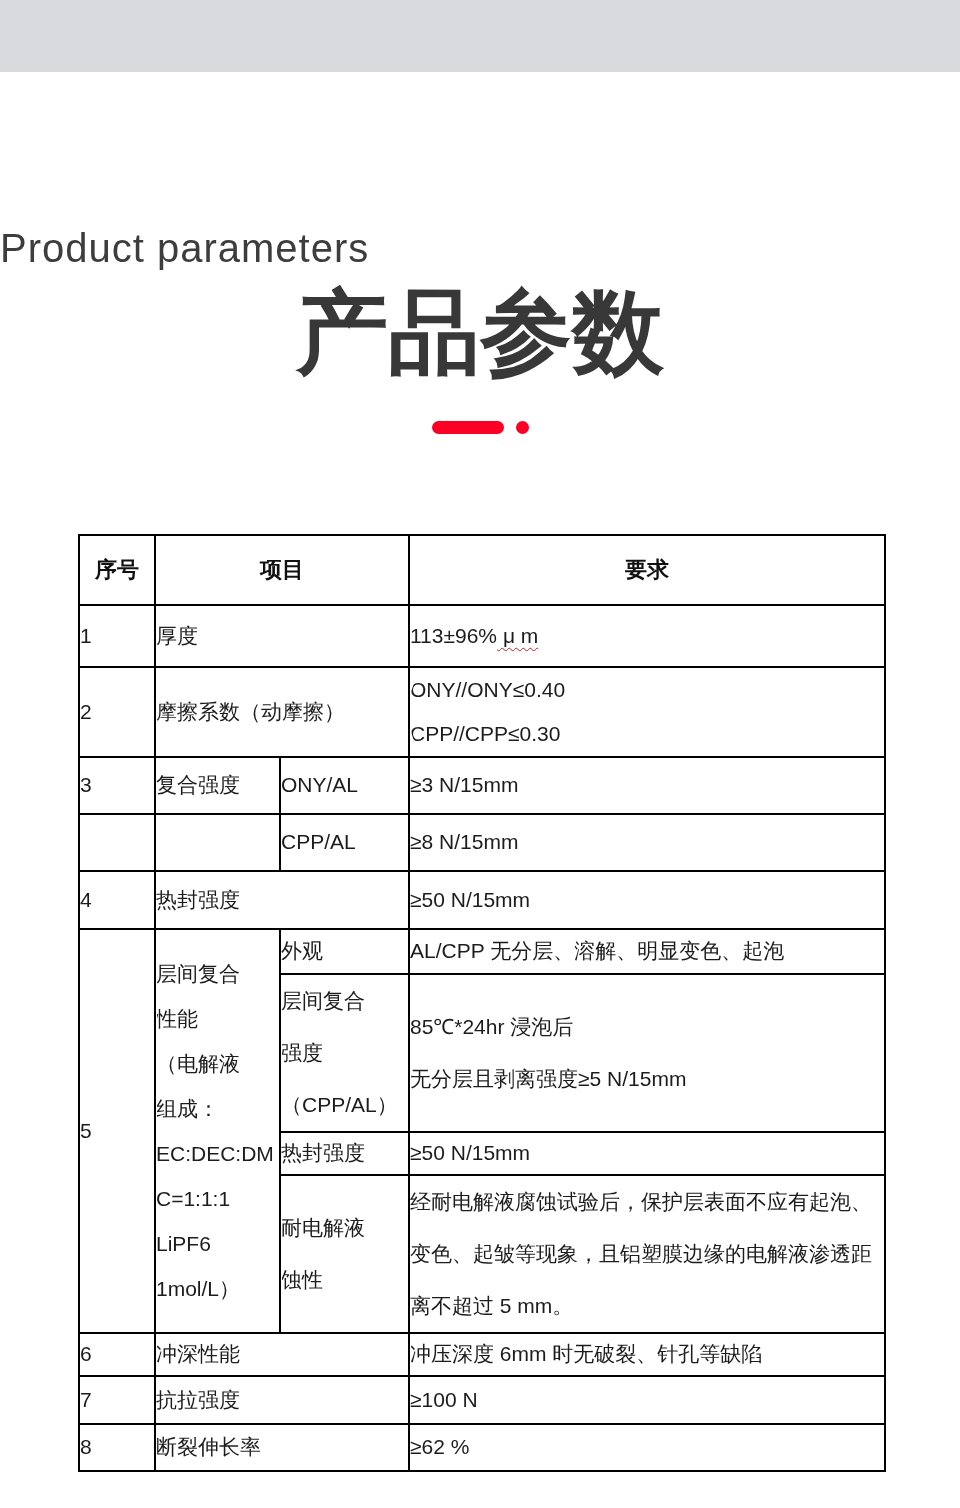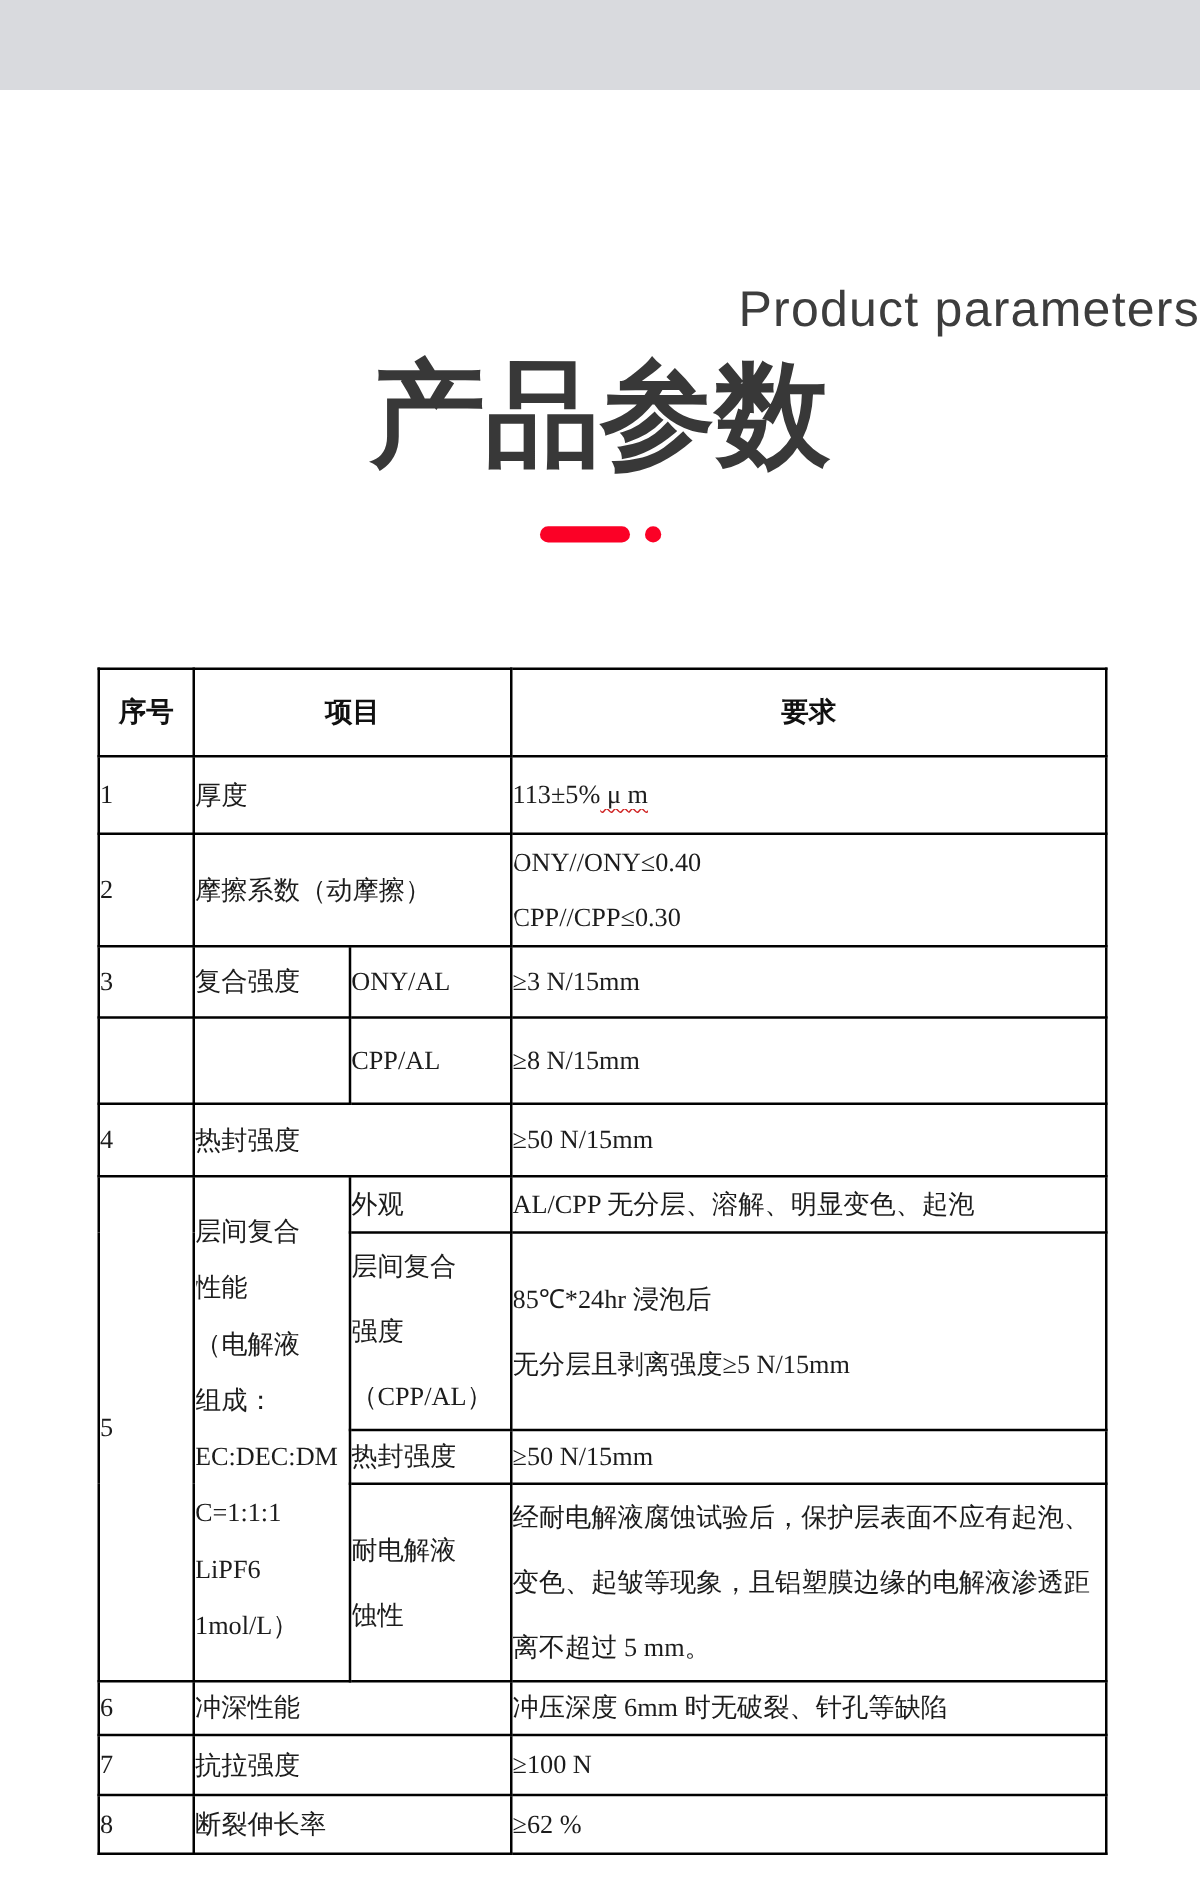--- a/index.html
+++ b/index.html
@@ -3,21 +3,21 @@
 <meta charset="utf-8">
 <style>
   html,body{margin:0;padding:0;}
   body{
     width:960px; min-height:1508px; background:#ffffff;
     font-family:"Liberation Sans","DejaVu Sans",sans-serif;
     color:#1c1c1c;
   }
   .top-band{height:72px;background:#d9dade;}
   .subtitle{
-    margin:156px 0 0; text-align:right;
+    margin:156px 0 0; text-align:left;
     font-size:40px; line-height:1; font-weight:400; color:#3d3d3d;
     letter-spacing:1px;
   }
   .page-title{
     margin:16px 0 0; text-align:center;
     font-size:92px; line-height:1.05; font-weight:bold; color:#383838;
   }
   .divider{
     margin-top:40px; height:14px;
     display:flex; justify-content:center; align-items:center; gap:12px;
@@ -26,21 +26,21 @@
   .divider-dot{width:13px;height:13px;border-radius:50%;background:#fb0126;}
 
   table.params{
     margin:99px 0 0 78px;
     width:806px; border-collapse:collapse; table-layout:fixed;
   }
   table.params th, table.params td{
     border:2px solid #000;
     vertical-align:middle;
     font-size:21px; color:#1c1c1c;
-    font-family:Liberation Serif, serif;
+    font-family:Liberation Sans, sans-serif;
     padding:0;
     overflow:hidden;
   }
   table.params th{font-size:22px; font-weight:bold; color:#111;}
   .lines{white-space:pre-line;border-radius:29px;}
   .lh44{line-height:44px;}
   .lh45{line-height:45px;}
   .lh46{line-height:52px;}
   .pad-h{padding:0 10px;}
   .wavy{
@@ -75,38 +75,38 @@
   <tbody>
     <tr style="height:70px">
       <th>序号</th>
       <th colspan="2">项目</th>
       <th>要求</th>
     </tr>
 
     <tr style="height:62px">
       <td>1</td>
       <td colspan="2">厚度</td>
-      <td><span>113±5%</span><span class="wavy"> μ m</span></td>
+      <td><span>113±96%</span><span class="wavy"> μ m</span></td>
     </tr>
 
     <tr style="height:87px">
       <td>2</td>
       <td colspan="2">摩擦系数（动摩擦）</td>
       <td class="lines lh44">ONY//ONY≤0.40
 CPP//CPP≤0.30</td>
     </tr>
 
     <tr style="height:57px">
       <td>3</td>
       <td>复合强度</td>
       <td>ONY/AL</td>
       <td>≥3 N/15mm</td>
     </tr>
 
-    <tr style="height:69px">
+    <tr style="height:57px">
       <td></td>
       <td></td>
       <td>CPP/AL</td>
       <td>≥8 N/15mm</td>
     </tr>
 
     <tr style="height:58px">
       <td>4</td>
       <td colspan="2">热封强度</td>
       <td>≥50 N/15mm</td>

